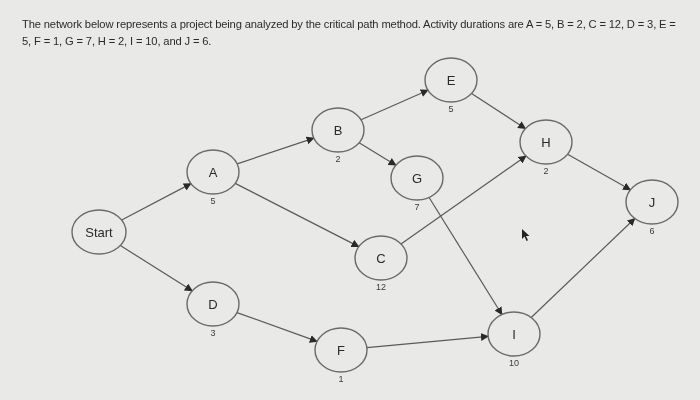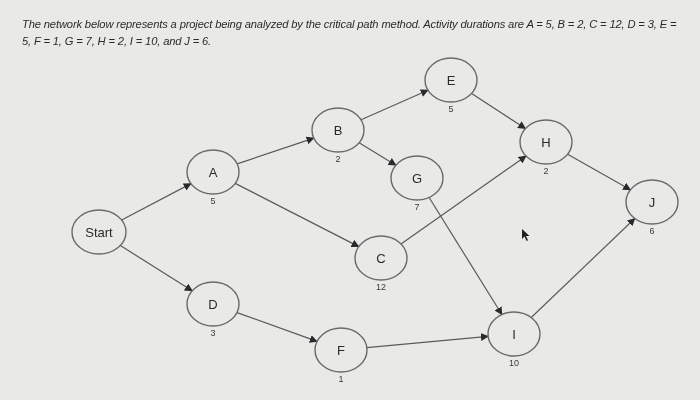--- a/index.html
+++ b/index.html
@@ -6,21 +6,20 @@
     body {
       width: 700px; height: 400px; overflow: hidden;
       background: #e9eae7;
       font-family: "Liberation Sans", sans-serif;
       position: relative;
     }
     .question {
       position: absolute; left: 22px; top: 16px; width: 660px;
       font-size: 11.2px; line-height: 17px; color: #2b2b2b;
       letter-spacing: -0.15px;
-      font-style: italic;
     }
     svg.net { position: absolute; left: 0; top: 0; }
     .node-ellipse { fill: none; stroke: #6a6a6a; stroke-width: 1.4; }
     .node-label { font-family: "Liberation Sans", sans-serif; font-size: 13px; fill: #2a2a2a; }
     .dur-label { font-family: "Liberation Sans", sans-serif; font-size: 9px; fill: #3a3a3a; }
     .edge { stroke: #5a5a5a; stroke-width: 1.2; fill: none; }
   </style>
 </head>
 <body>
 

